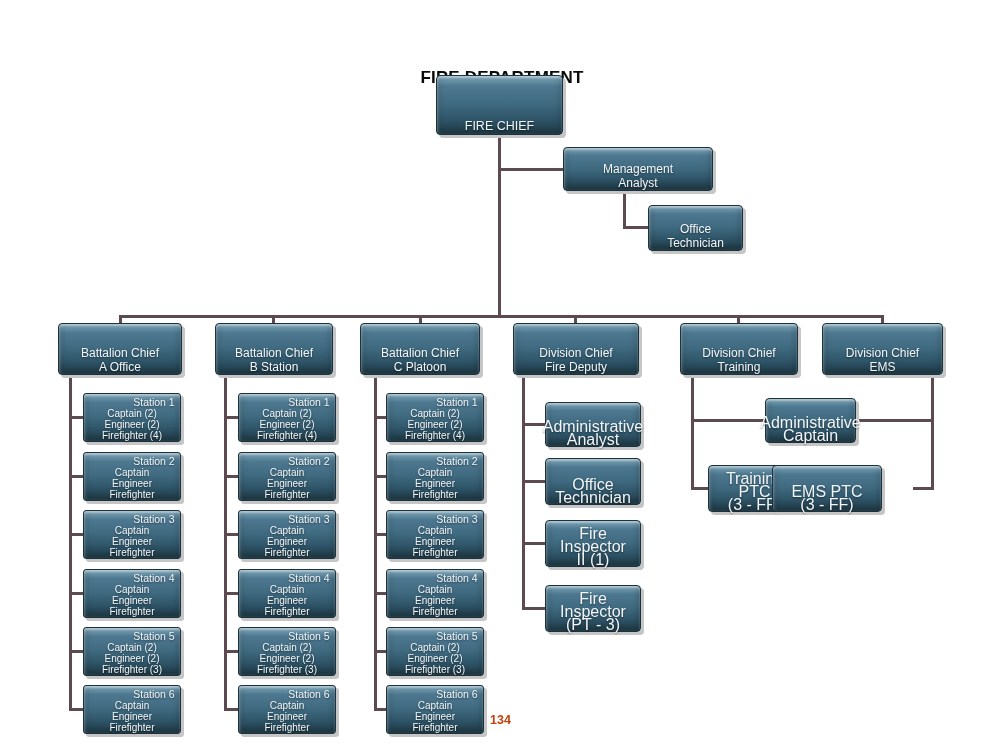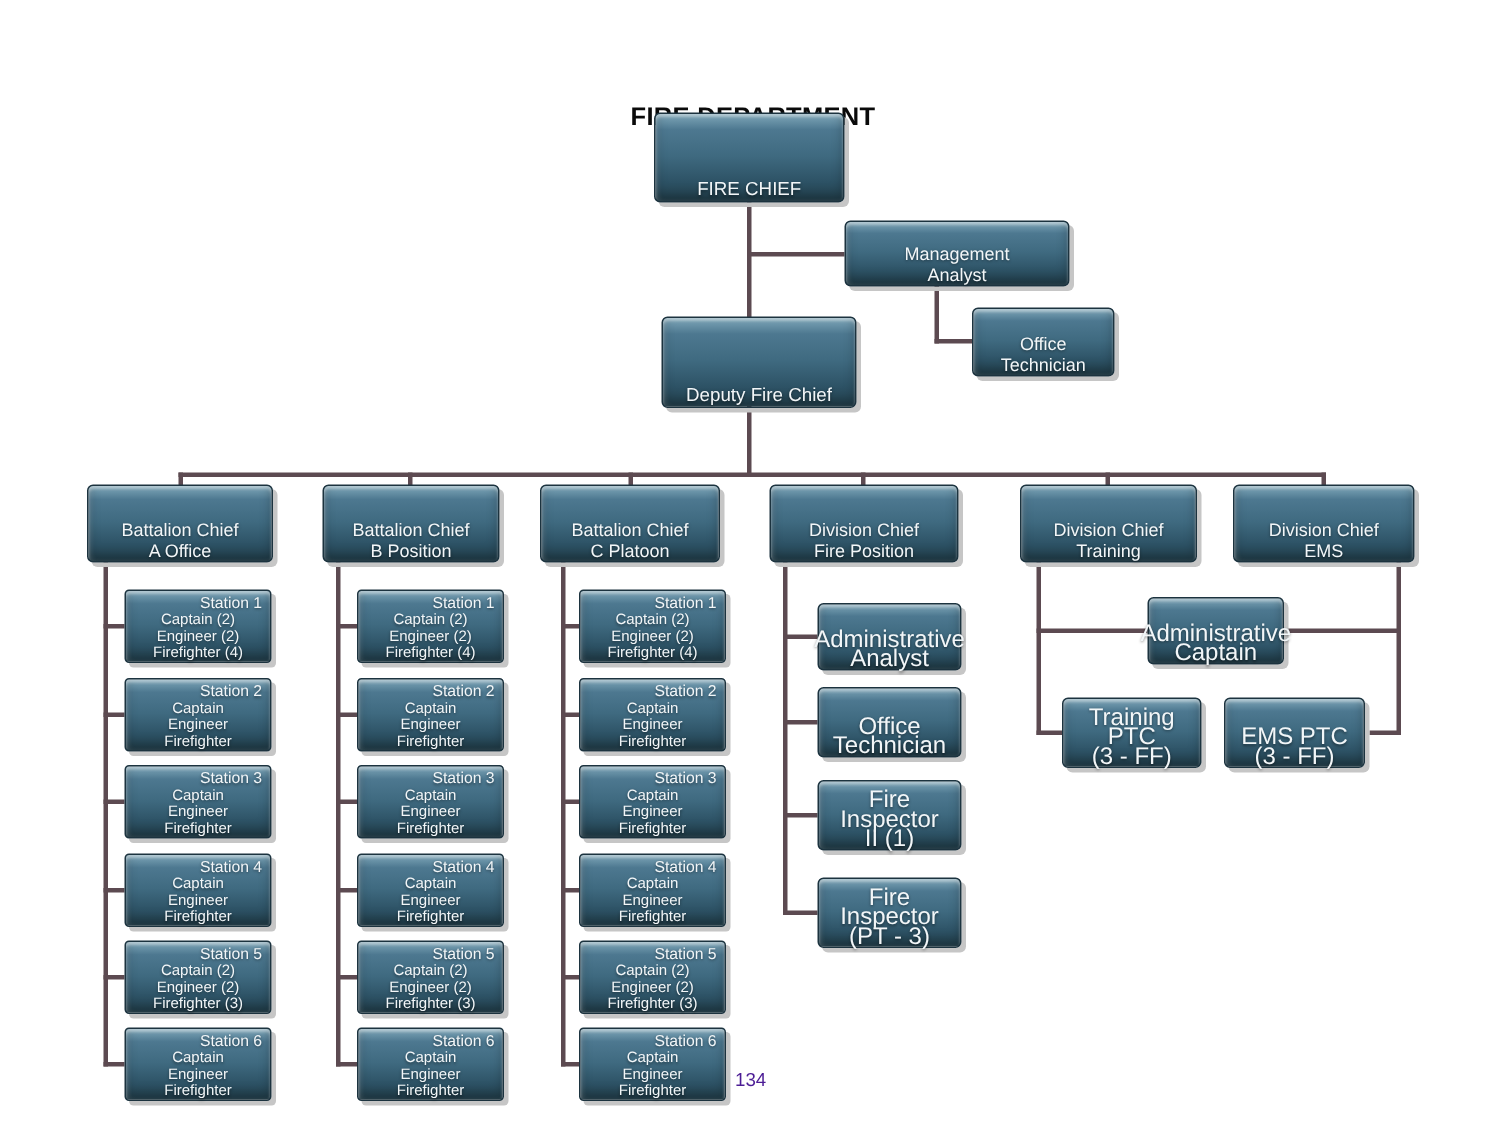--- a/index.html
+++ b/index.html
@@ -22,21 +22,21 @@
     text-shadow:0 1px 2px rgba(0,0,0,.45);
     font-size:12px;line-height:14px;
   }
   .big{font-size:12.5px;line-height:15px;}
   .station{width:98px;height:49px;font-size:10px;line-height:11px;border-radius:3px;}
   .st-t{font-size:10.5px;margin-left:44px;}
   .small{font-size:16px;line-height:13px;}
   .ca{left:83px;} .cb{left:238px;} .cc{left:386px;}
   .r1{top:393px;} .r2{top:452px;} .r3{top:510px;} .r4{top:569px;} .r5{top:627px;} .r6{top:685px;}
   .fmc{left:545px;width:96px;}
-  .page-num{position:absolute;color:#4c1d95;font-size:12.5px;font-weight:400;}
+  .page-num{position:absolute;color:#c2410c;font-size:12.5px;font-weight:700;}
 </style>
 </head>
 <body>
 
 <div class="canvas">
 
   <div class="title-line" style="top:24px">FIRE DEPARTMENT</div>
 
   <div class="ln" style="left:498px;top:135px;width:3px;height:183px"></div>
   <div class="ln" style="left:500px;top:168px;width:63px;height:3px"></div>
@@ -91,39 +91,36 @@
     <div>FIRE CHIEF</div>
   </div>
   <div class="node" style="left:563px;top:147px;width:150px;height:44px">
     <div>Management</div>
     <div>Analyst</div>
   </div>
   <div class="node" style="left:648px;top:205px;width:95px;height:46px">
     <div>Office</div>
     <div>Technician</div>
   </div>
-  <div class="node big" style="left:441px;top:211px;width:130px;height:61px">
-    <div>Deputy Fire Chief</div>
-  </div>
 
   <div class="node" style="left:58px;top:323px;width:124px;height:52px">
     <div>Battalion Chief</div>
     <div>A Office</div>
   </div>
   <div class="node" style="left:215px;top:323px;width:118px;height:52px">
     <div>Battalion Chief</div>
-    <div>B Position</div>
+    <div>B Station</div>
   </div>
   <div class="node" style="left:360px;top:323px;width:120px;height:52px">
     <div>Battalion Chief</div>
     <div>C Platoon</div>
   </div>
   <div class="node" style="left:513px;top:323px;width:126px;height:52px">
     <div>Division Chief</div>
-    <div>Fire Position</div>
+    <div>Fire Deputy</div>
   </div>
   <div class="node" style="left:680px;top:323px;width:118px;height:52px">
     <div>Division Chief</div>
     <div>Training</div>
   </div>
   <div class="node" style="left:822px;top:323px;width:121px;height:52px">
     <div>Division Chief</div>
     <div>EMS</div>
   </div>
 
@@ -256,20 +253,20 @@
   </div>
 
   <div class="node small" style="left:765px;top:398px;width:91px;height:45px">
     <div>Administrative</div>
     <div>Captain</div>
   </div>
   <div class="node small" style="left:708px;top:465px;width:93px;height:47px">
     <div>Training PTC</div>
     <div>(3 - FF)</div>
   </div>
-  <div class="node small" style="left:816px;top:465px;width:94px;height:47px">
+  <div class="node small" style="left:772px;top:465px;width:110px;height:47px">
     <div>EMS PTC</div>
     <div>(3 - FF)</div>
   </div>
 
   <div class="page-num" style="left:490px;top:713px">134</div>
 
 </div>
 
 </body></html>

